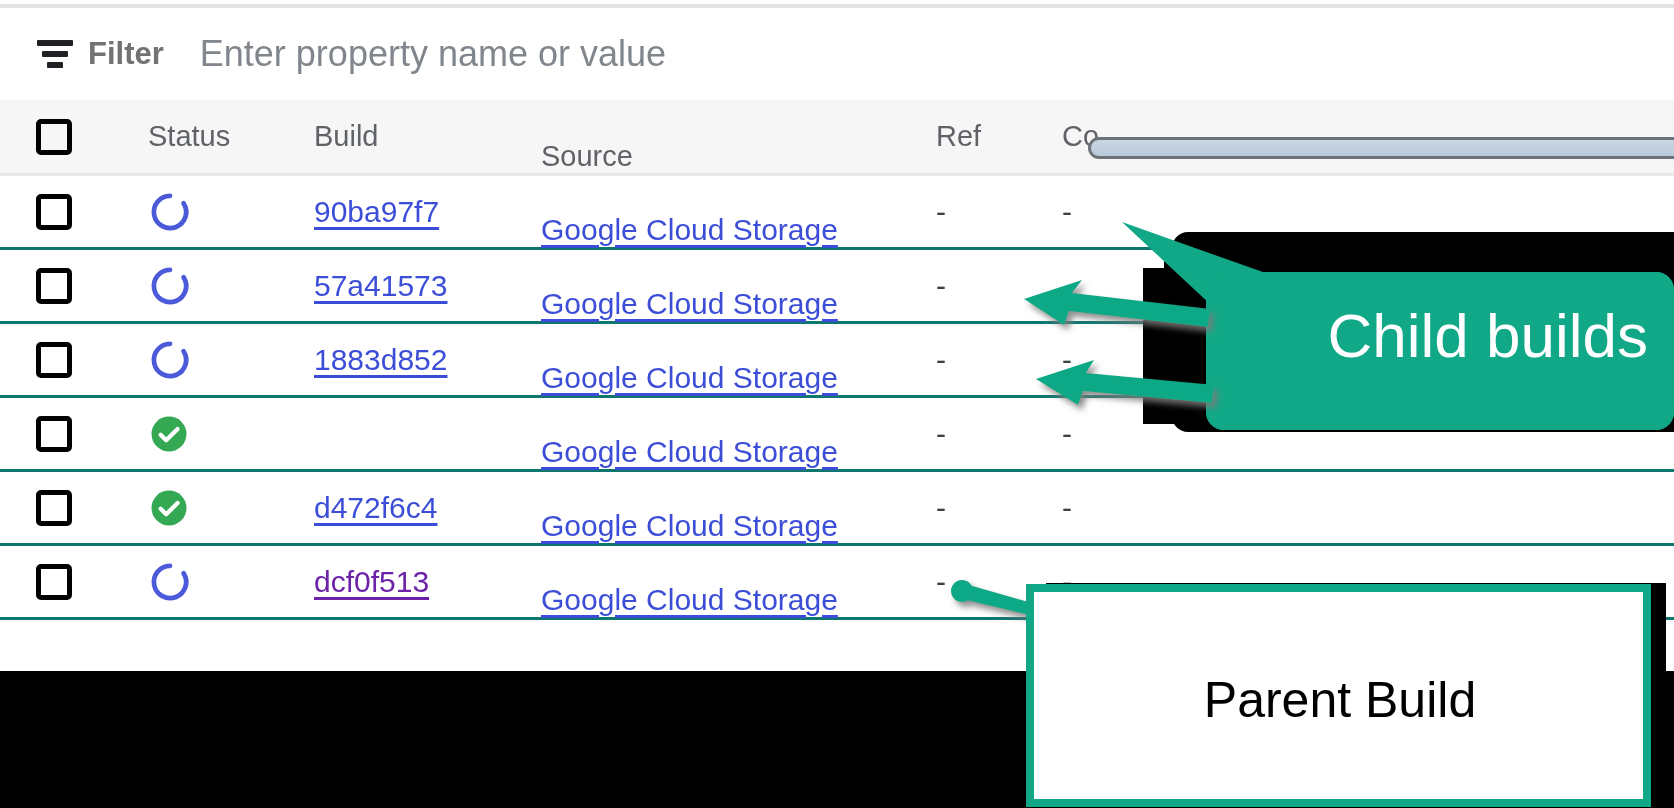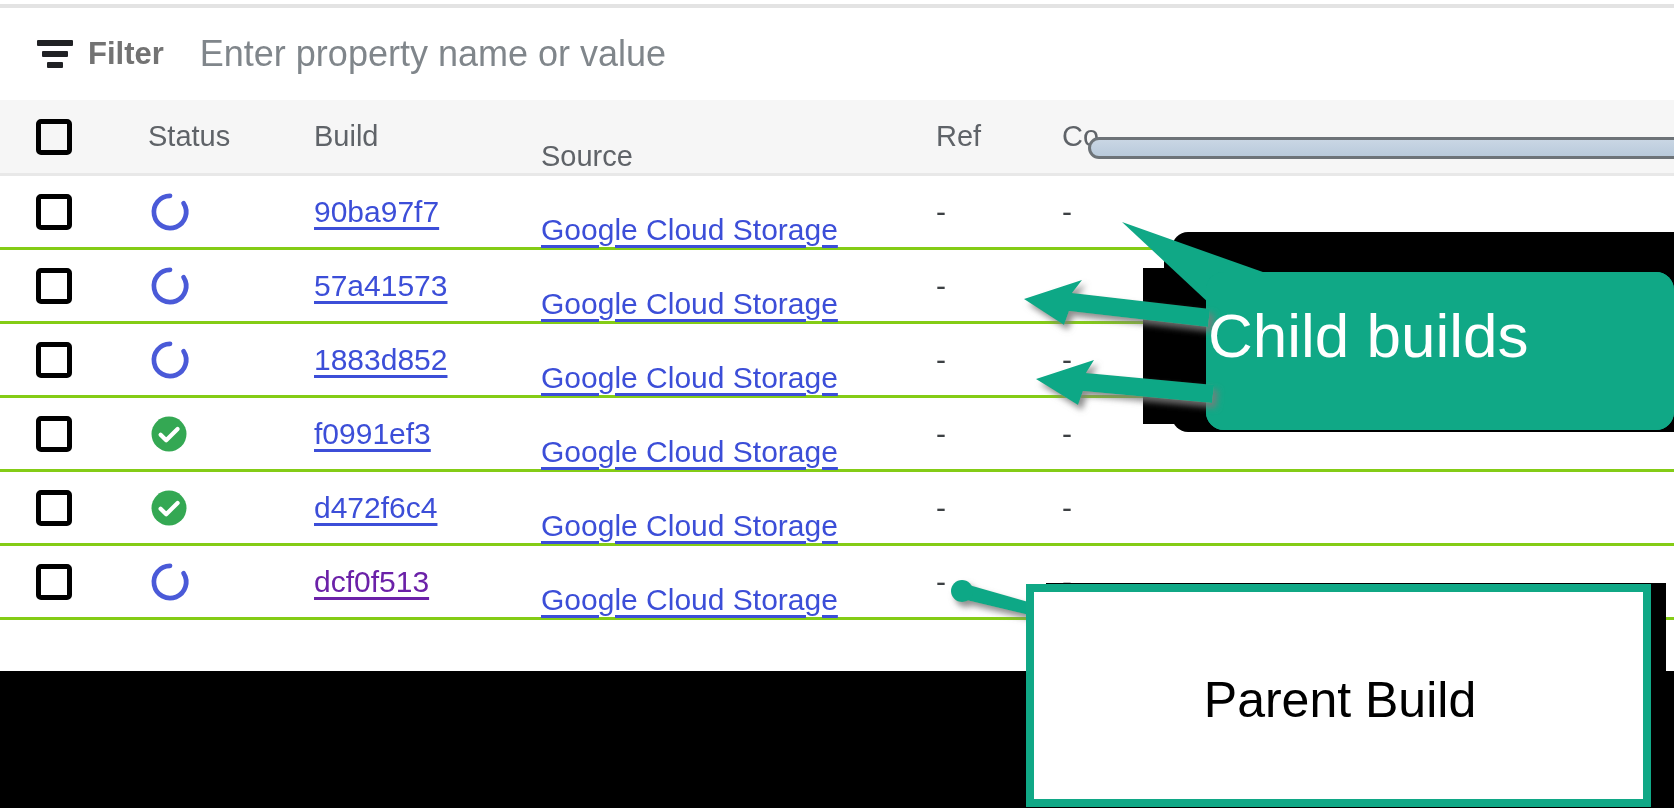--- a/index.html
+++ b/index.html
@@ -37,21 +37,21 @@
     border:none;outline:none;background:transparent;
     font-family:inherit;font-size:36px;color:#80868b;
     width:900px;padding:0;
   }
   .filter-input::placeholder{color:#80868b;opacity:1;}
 
   
   .table{position:absolute;left:0;top:100px;width:1674px;}
   .row{
     position:relative;height:74px;width:1674px;
-    border-bottom:3px solid #84cc16;
+    border-bottom:3px solid #0f766e;
     display:flex;align-items:center;
     box-sizing:border-box;background:#ffffff;
   }
   .row.header{background:#f6f6f6;border-bottom:3px solid #e8e8e8;height:76px;}
 
   .cell{position:absolute;display:flex;align-items:center;height:100%;}
   .c-check{left:36px;}
   .c-status{left:148px;}
   .c-build{left:314px;}
   .c-source{left:541px;align-items:flex-end;}
@@ -90,21 +90,21 @@
   }
 
   
   .black-band{position:absolute;left:0;top:671px;width:1674px;height:137px;background:#000000;}
 
   
   .anno{position:absolute;left:0;top:0;width:1674px;height:808px;pointer-events:none;}
 
   .callout-child-text{
     position:absolute;left:1208px;top:300px;width:440px;
-    text-align:left;color:#ffffff;font-size:62px;line-height:72px;
+    text-align:right;color:#ffffff;font-size:62px;line-height:72px;
     white-space:nowrap;
   }
   .callout-parent-text{
     position:absolute;left:1036px;top:600px;width:608px;height:200px;
     display:flex;align-items:center;justify-content:center;
     color:#000000;font-size:50px;line-height:84px;white-space:nowrap;
   }
 </style>
 </head>
 <body>
@@ -218,23 +218,20 @@
     <div class="row">
       <div class="cell c-check">
         <span class="cbx"></span>
       </div>
       <div class="cell c-status">
         <svg class="check-icon" viewBox="0 0 24 24">
           <circle cx="12" cy="12" r="10" fill="#34a853"></circle>
           <path d="M7.2 12.4 L10.4 15.6 L16.9 9.1" fill="none" stroke="#ffffff" stroke-width="2.4" stroke-linecap="round" stroke-linejoin="round"></path>
         </svg>
       </div>
-      <div class="cell c-build">
-        <a class="link">f0991ef3</a>
-      </div>
       <div class="cell c-source">
         <a class="link">Google Cloud Storage</a>
       </div>
       <div class="cell c-ref">
         <span class="dash">-</span>
       </div>
       <div class="cell c-commit">
         <span class="dash">-</span>
       </div>
     </div>

